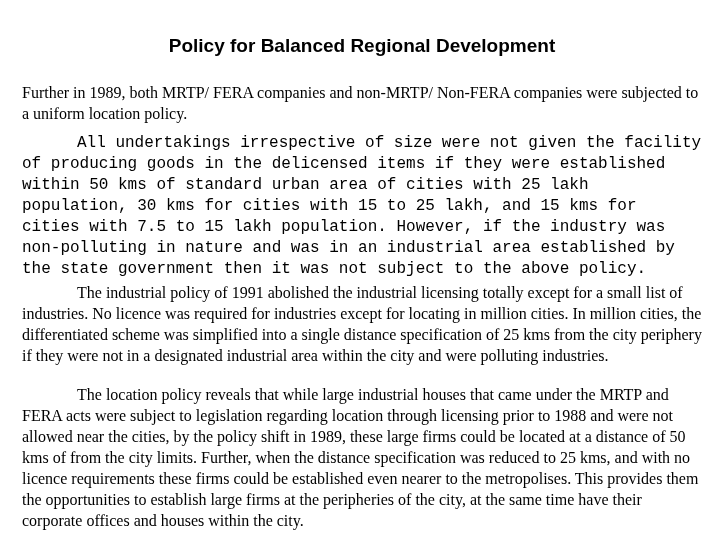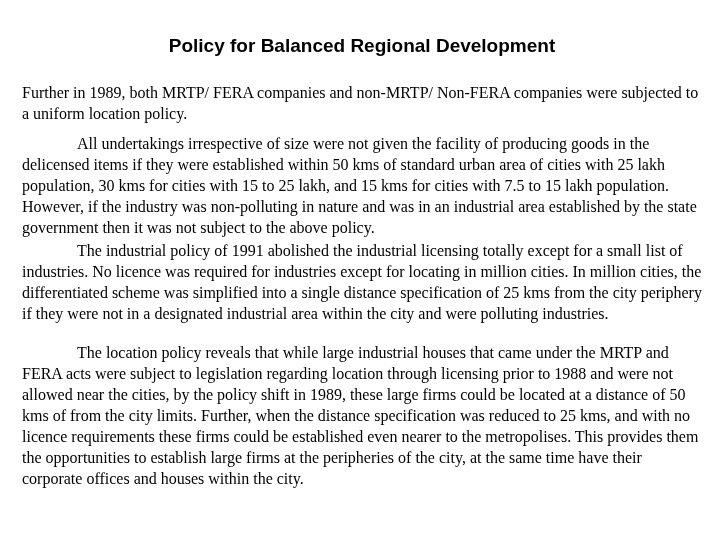--- a/index.html
+++ b/index.html
@@ -35,21 +35,21 @@
     font-family: "Liberation Serif", "DejaVu Serif", serif;
     font-size: 16px;
     line-height: 21px;
     color: #000000;
   }
   .body-text p {
     margin: 0;
     padding: 0;
   }
   .body-text p.para-1 { margin-bottom: 9px; }
-  .body-text p.para-2 { margin-bottom: 2px; }
+  .body-text p.para-2 { margin-bottom: 2px; font-family: Liberation Mono, monospace; }
   .body-text p.para-3 { margin-bottom: 18px; }
   .body-text p.indented {
     text-indent: 55px;
   }
 </style>
 </head>
 <body>
 
 <div class="slide">
   <h1 class="slide-title">Policy for Balanced Regional Development</h1>

